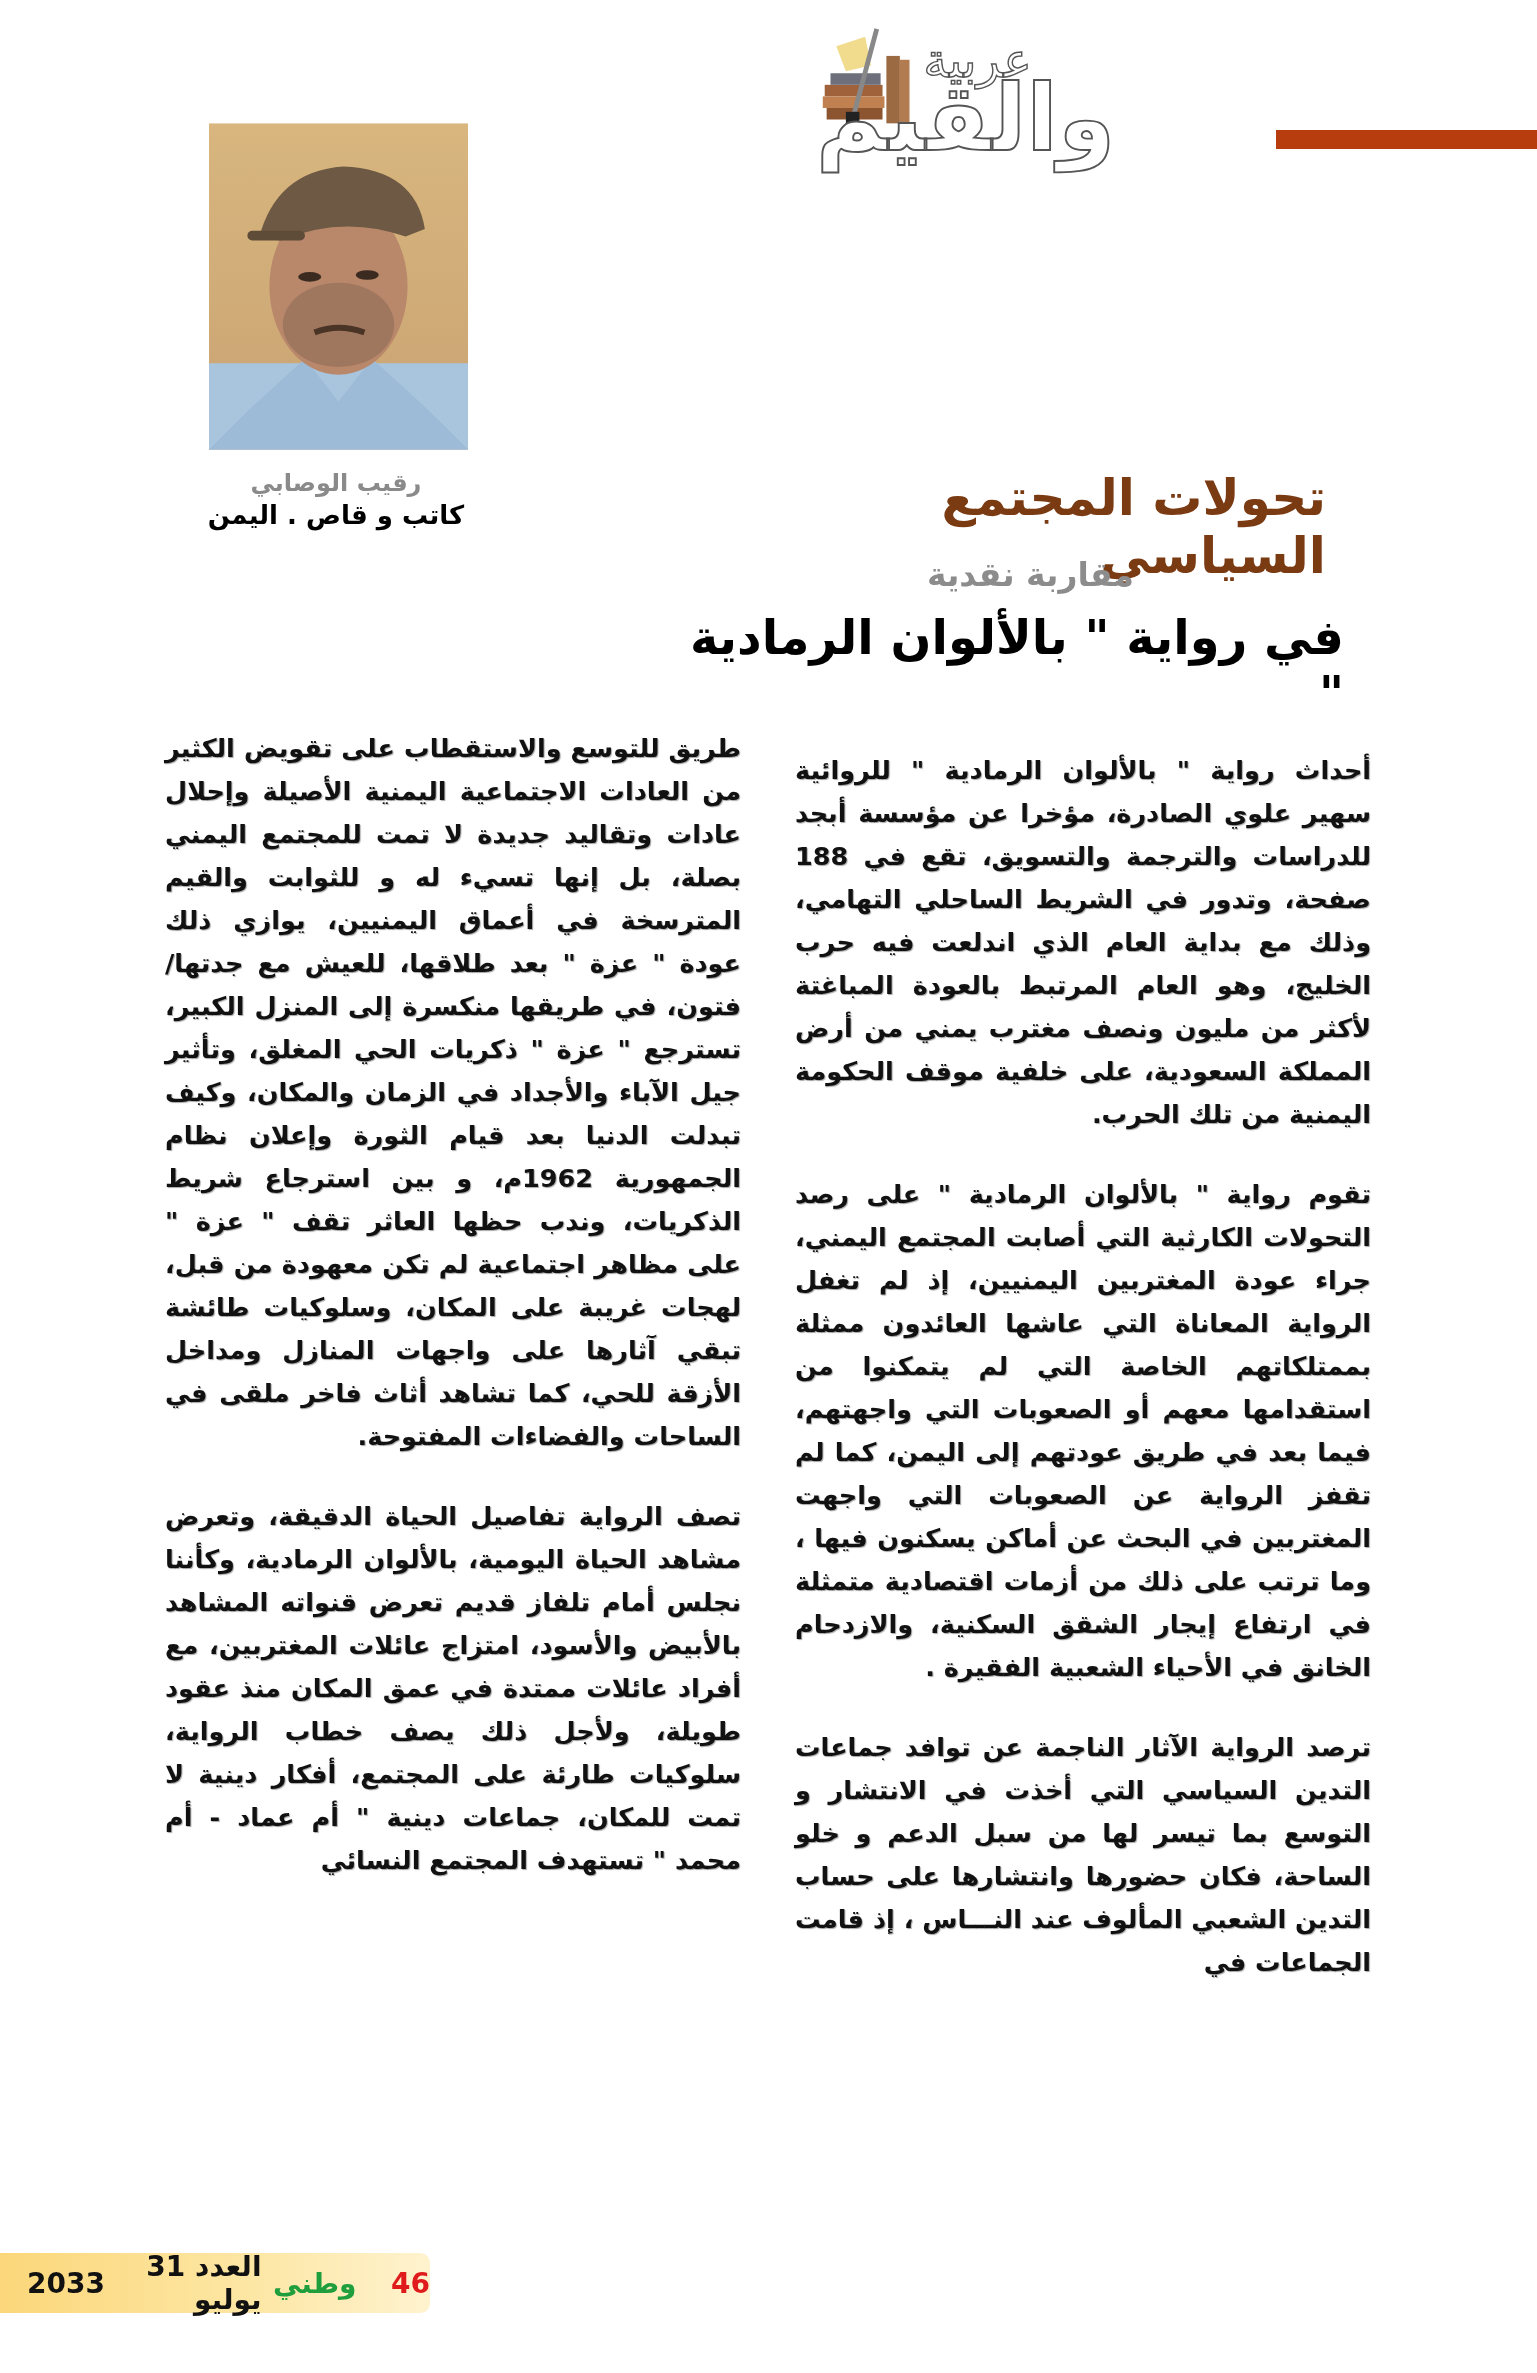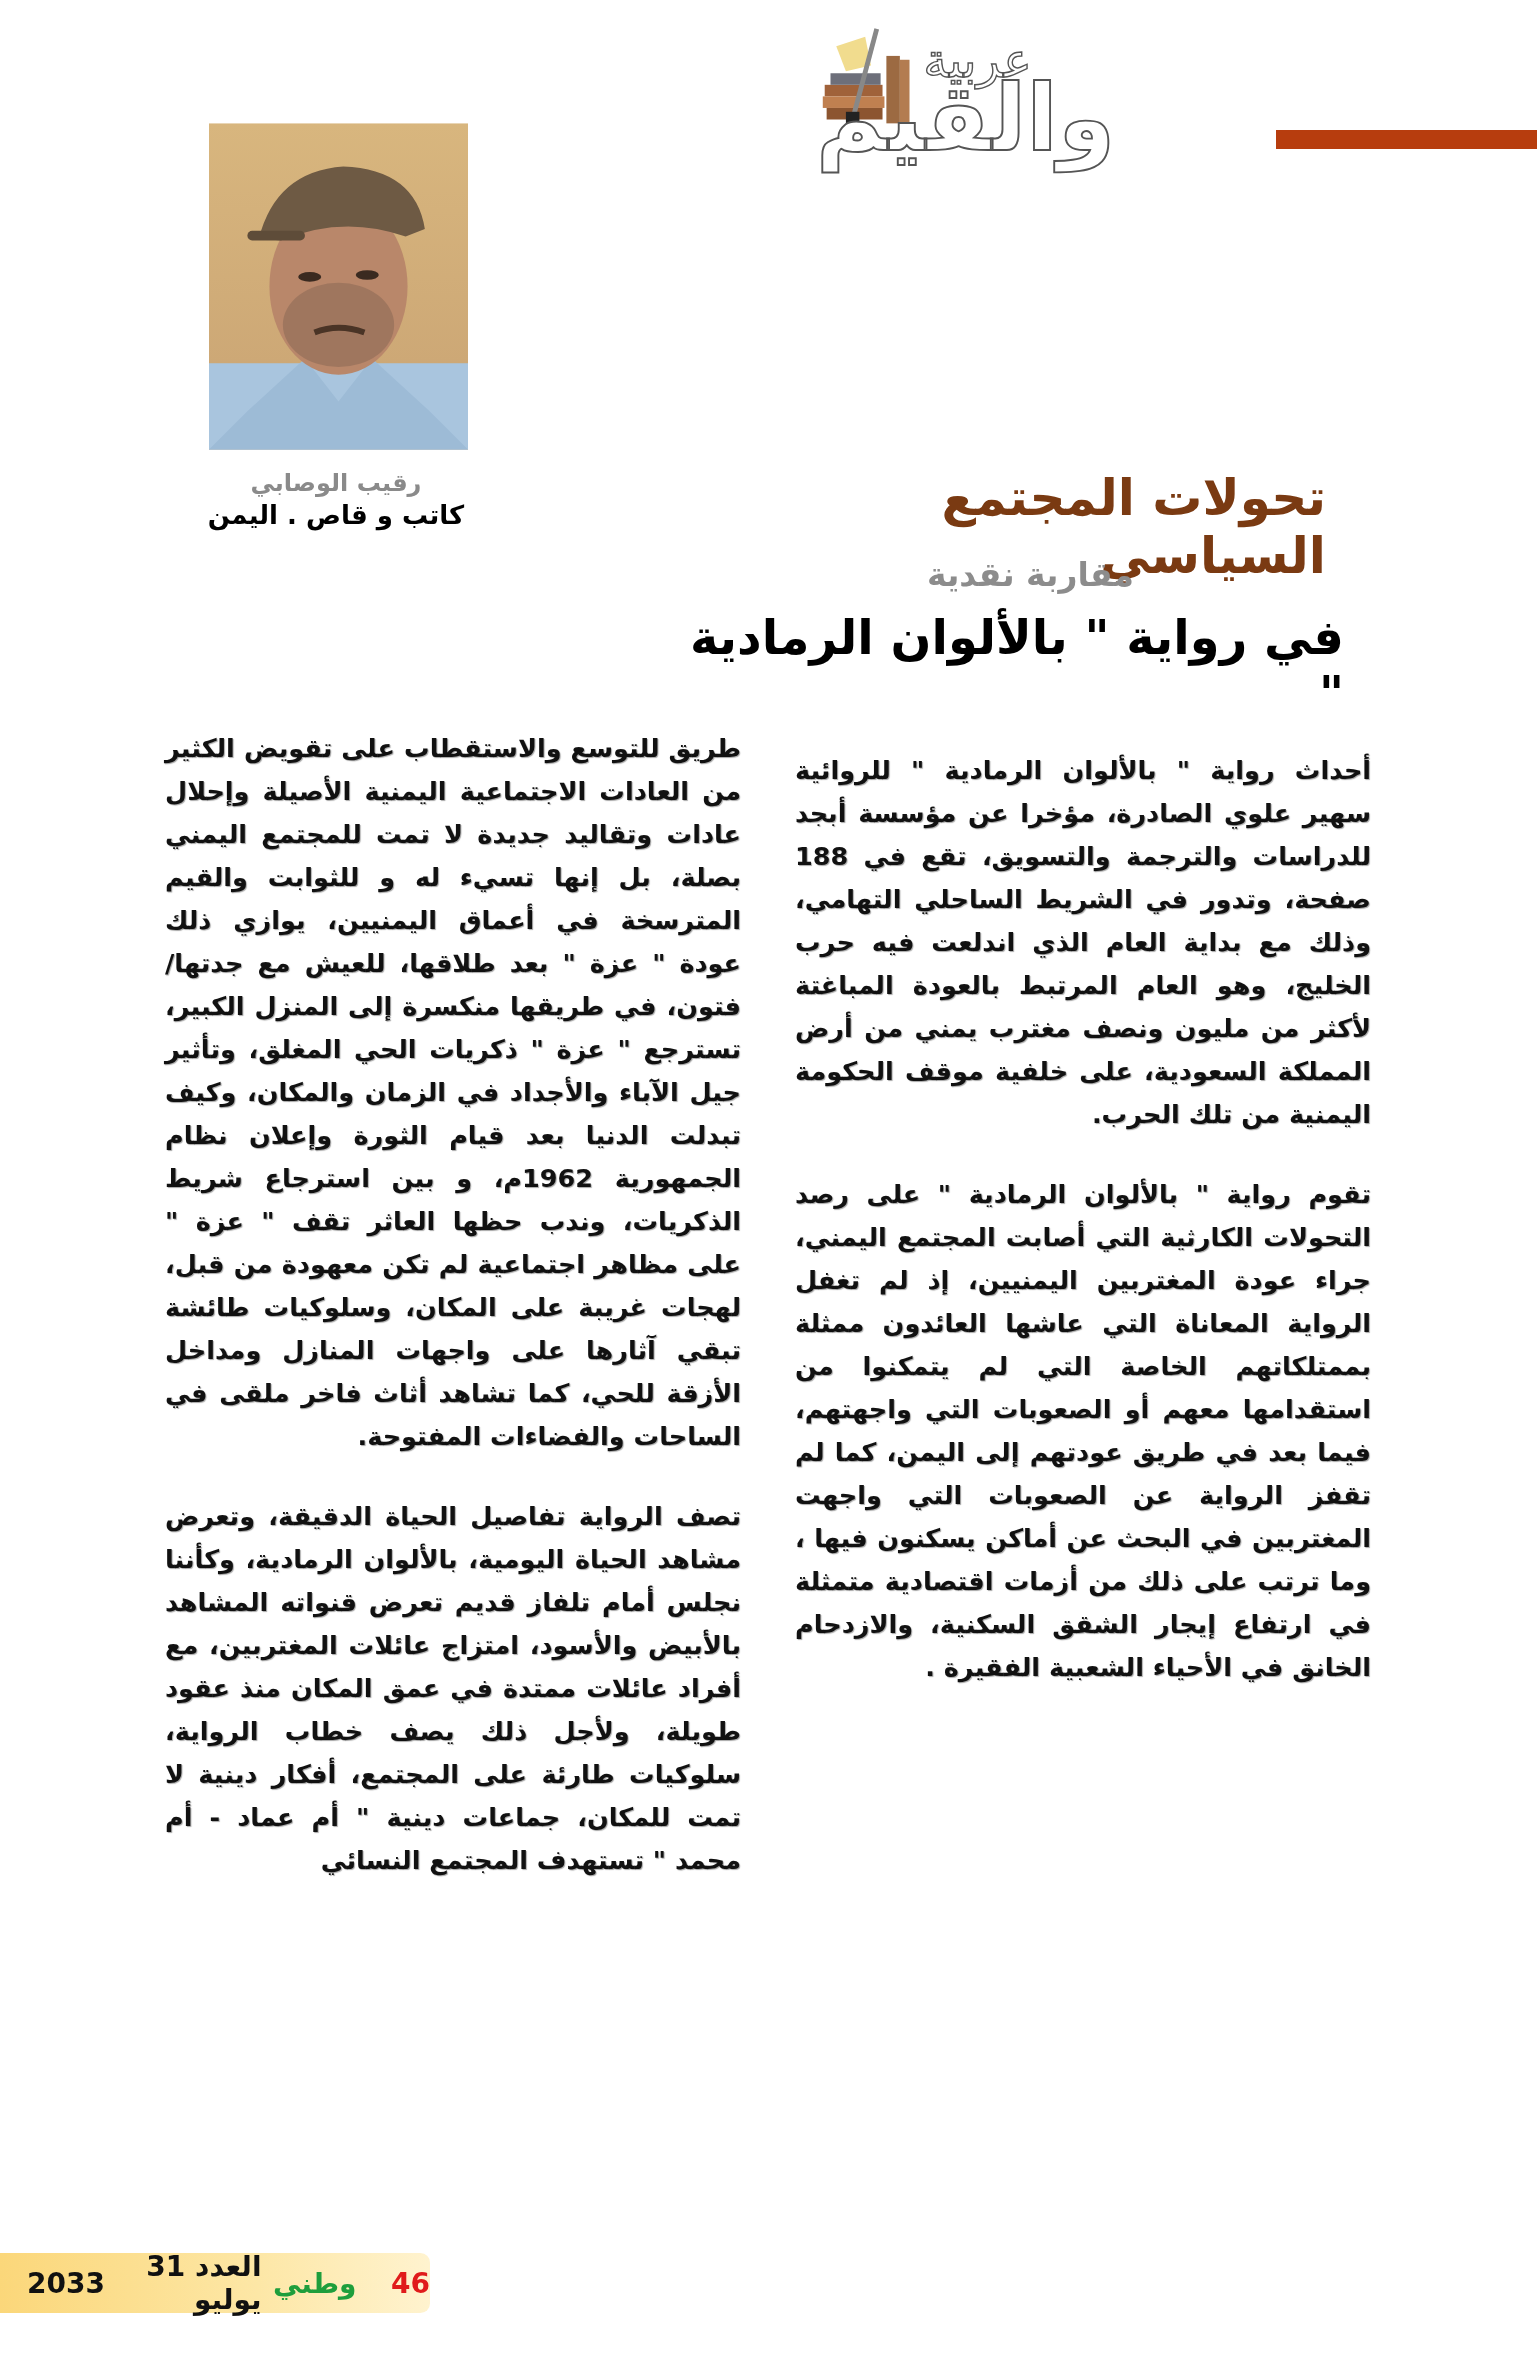--- a/index.html
+++ b/index.html
@@ -116,20 +116,21 @@
 <div class="author-name">رقيب الوصابي</div>
 <div class="author-role">كاتب و قاص . اليمن</div>
 
 <div class="title-main">تحولات المجتمع السياسي</div>
 <div class="title-sub">مقاربة نقدية</div>
 <div class="title-third">في رواية " بالألوان الرمادية "</div>
 
 <div class="col col-right">
   <p>أحداث رواية " بالألوان الرمادية " للروائية سهير علوي الصادرة، مؤخرا عن مؤسسة أبجد للدراسات والترجمة والتسويق، تقع في 188 صفحة، وتدور في الشريط الساحلي التهامي، وذلك مع بداية العام الذي اندلعت فيه حرب الخليج، وهو العام المرتبط بالعودة المباغتة لأكثر من مليون ونصف مغترب يمني من أرض المملكة السعودية، على خلفية موقف الحكومة اليمنية من تلك الحرب.</p>
   <p>تقوم رواية " بالألوان الرمادية " على رصد التحولات الكارثية التي أصابت المجتمع اليمني، جراء عودة المغتربين اليمنيين، إذ لم تغفل الرواية المعاناة التي عاشها العائدون ممثلة بممتلكاتهم الخاصة التي لم يتمكنوا من استقدامها معهم أو الصعوبات التي واجهتهم، فيما بعد في طريق عودتهم إلى اليمن، كما لم تقفز الرواية عن الصعوبات التي واجهت المغتربين في البحث عن أماكن يسكنون فيها ، وما ترتب على ذلك من أزمات اقتصادية متمثلة في ارتفاع إيجار الشقق السكنية، والازدحام الخانق في الأحياء الشعبية الفقيرة .</p>
+  <p>ترصد الرواية الآثار الناجمة عن توافد جماعات التدين السياسي التي أخذت في الانتشار و التوسع بما تيسر لها من سبل الدعم و خلو الساحة، فكان حضورها وانتشارها على حساب التدين الشعبي المألوف عند النـــاس ، إذ قامت الجماعات في</p>
 </div>
 <div class="col col-left">
   <p>طريق للتوسع والاستقطاب على تقويض الكثير من العادات الاجتماعية اليمنية الأصيلة وإحلال عادات وتقاليد جديدة لا تمت للمجتمع اليمني بصلة، بل إنها تسيء له و للثوابت والقيم المترسخة في أعماق اليمنيين، يوازي ذلك عودة " عزة " بعد طلاقها، للعيش مع جدتها/ فتون، في طريقها منكسرة إلى المنزل الكبير، تسترجع " عزة " ذكريات الحي المغلق، وتأثير جيل الآباء والأجداد في الزمان والمكان، وكيف تبدلت الدنيا بعد قيام الثورة وإعلان نظام الجمهورية 1962م، و بين استرجاع شريط الذكريات، وندب حظها العاثر تقف " عزة " على مظاهر اجتماعية لم تكن معهودة من قبل، لهجات غريبة على المكان، وسلوكيات طائشة تبقي آثارها على واجهات المنازل ومداخل الأزقة للحي، كما تشاهد أثاث فاخر ملقى في الساحات والفضاءات المفتوحة.</p>
   <p>تصف الرواية تفاصيل الحياة الدقيقة، وتعرض مشاهد الحياة اليومية، بالألوان الرمادية، وكأننا نجلس أمام تلفاز قديم تعرض قنواته المشاهد بالأبيض والأسود، امتزاج عائلات المغتربين، مع أفراد عائلات ممتدة في عمق المكان منذ عقود طويلة، ولأجل ذلك يصف خطاب الرواية، سلوكيات طارئة على المجتمع، أفكار دينية لا تمت للمكان، جماعات دينية " أم عماد - أم محمد " تستهدف المجتمع النسائي</p>
 </div>
 
 <div class="footer">
   <span class="year">2033</span>
   <span class="issue">العدد 31 يوليو</span>
   <span class="mag">وطني</span>

